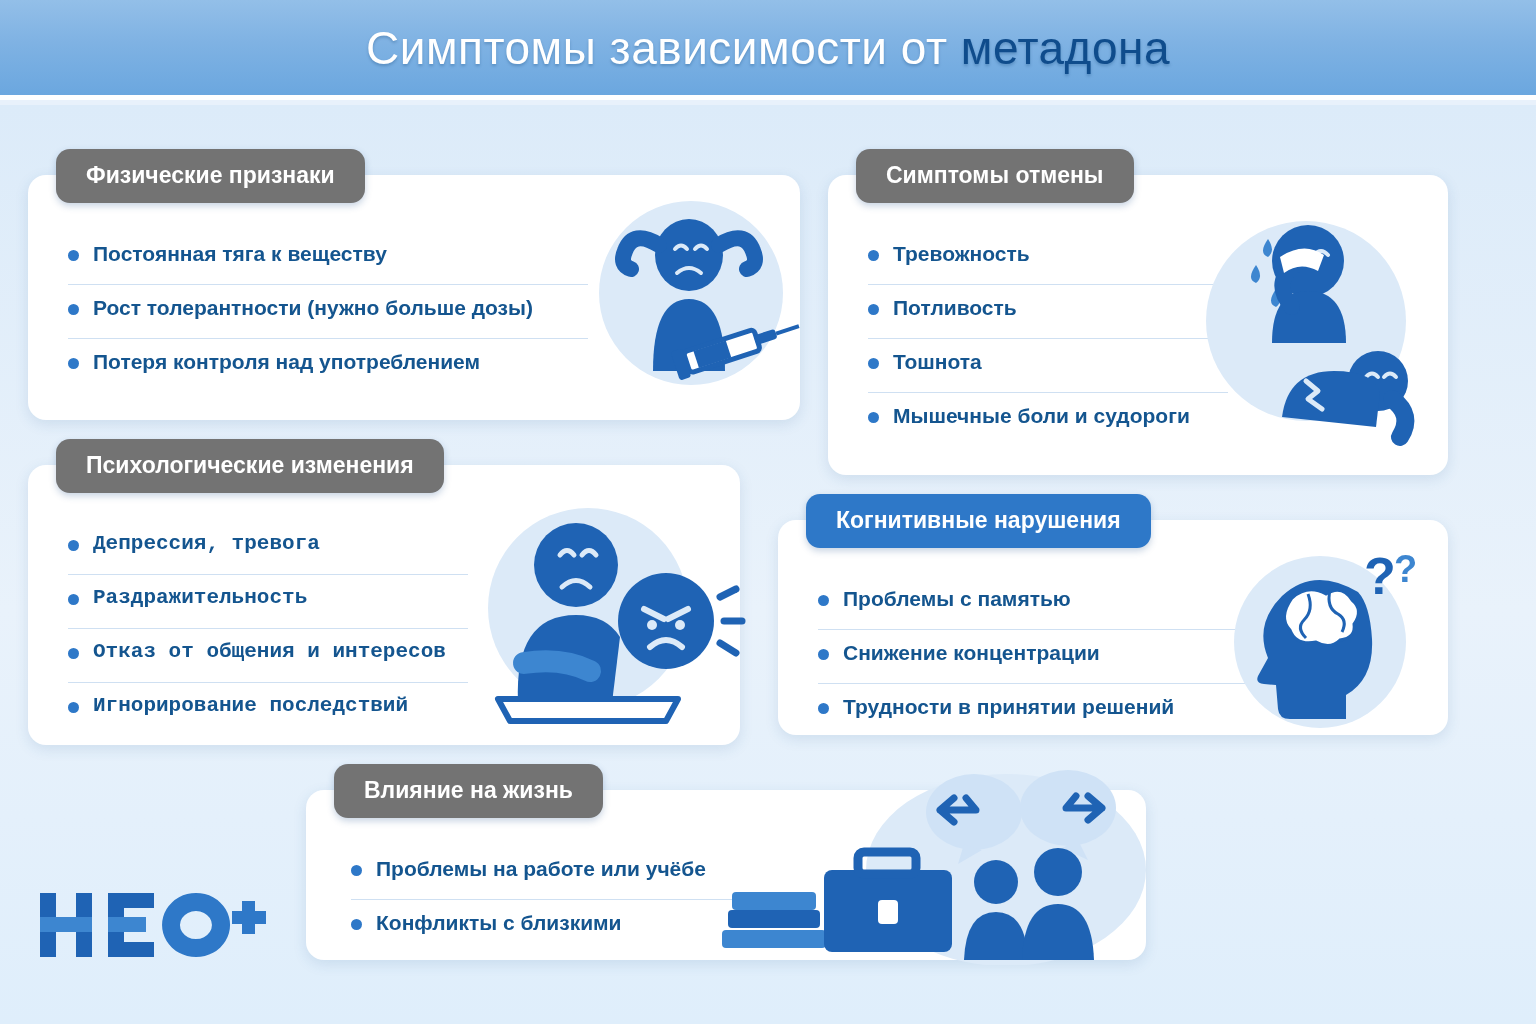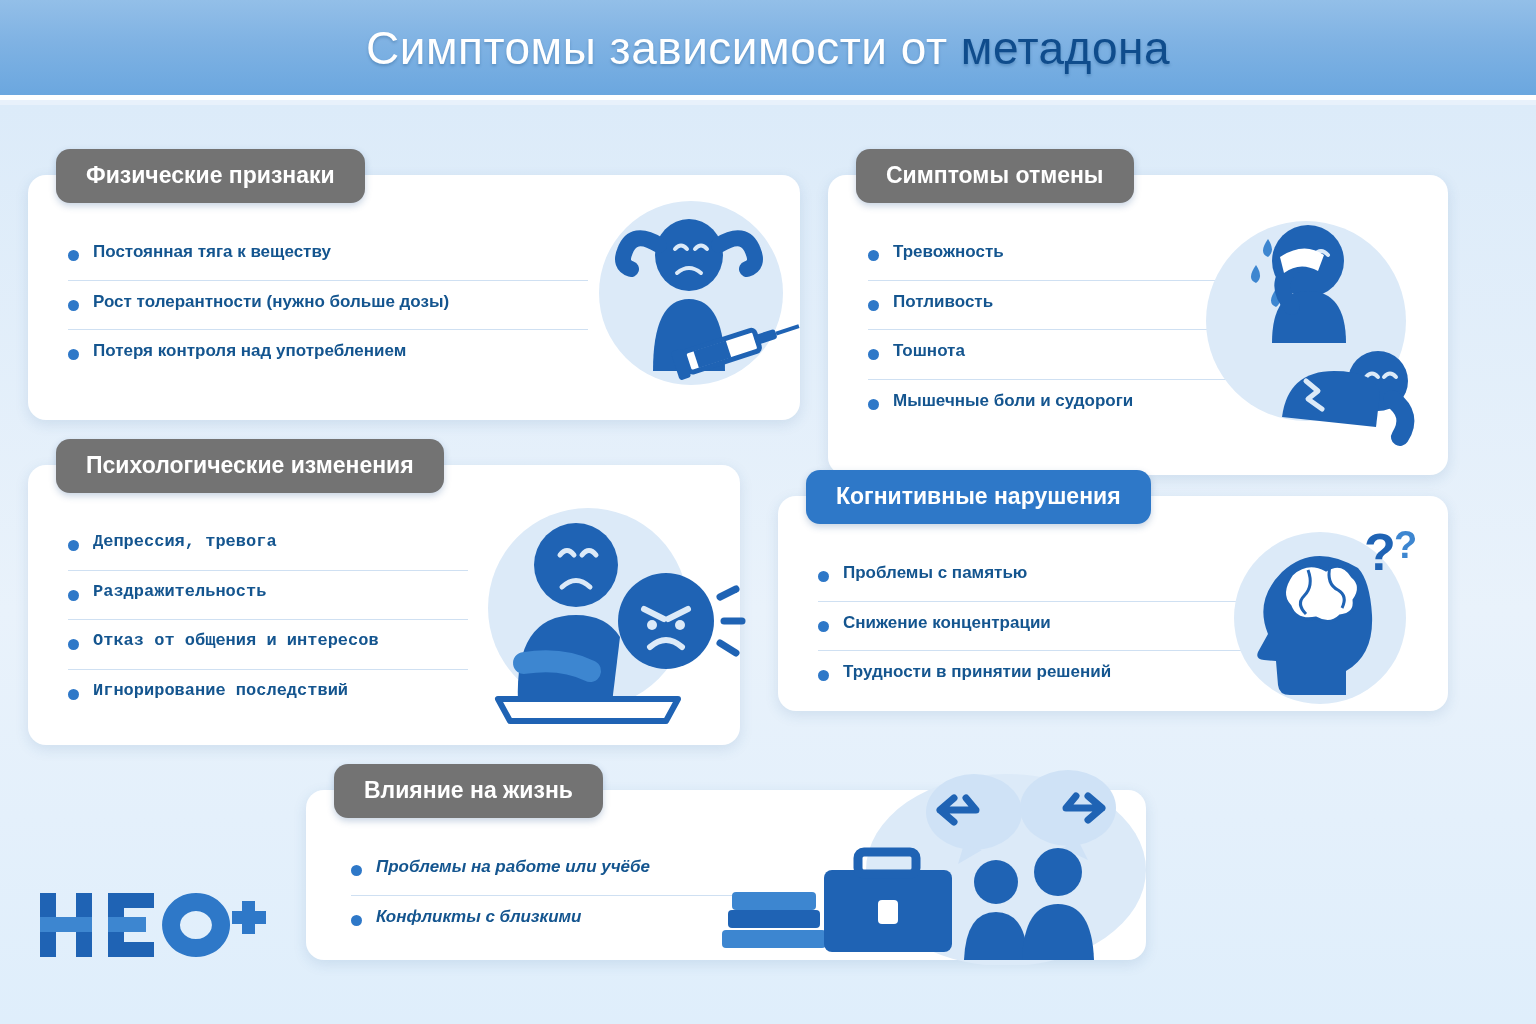--- a/index.html
+++ b/index.html
@@ -72,21 +72,21 @@
   .card-title.dark { background: #737373; }
 
   .items {
     position: absolute;
     left: 40px;
     top: 56px;
   }
   .item {
     display: flex;
     align-items: flex-start;
-    font-size: 17px;
+    font-size: 21px;
     font-weight: bold;
     color: #14558f;
     padding: 11px 0 18px 0;
     border-bottom: 1px solid #cfe0f2;
     box-sizing: border-box;
   }
   .item:last-child { border-bottom: none; }
   .bullet {
     width: 11px;
     height: 11px;
@@ -98,24 +98,24 @@
   }
   .item-text { line-height: 1.15; }
 
   
   #card-physical   { left: 28px;  top: 175px; width: 772px; height: 245px; }
   #card-physical .items { width: 520px; }
   #card-psych      { left: 28px;  top: 465px; width: 712px; height: 280px; }
   #card-psych .items { width: 400px; font-family: Liberation Mono, monospace; }
   #card-withdrawal { left: 828px; top: 175px; width: 620px; height: 300px; }
   #card-withdrawal .items { width: 360px; }
-  #card-cognitive  { left: 778px; top: 496px; width: 670px; height: 215px; }
+  #card-cognitive  { left: 778px; top: 520px; width: 670px; height: 215px; }
   #card-cognitive .items { width: 440px; }
   #card-life       { left: 306px; top: 790px; width: 840px; height: 170px; }
-  #card-life .items { left: 45px; width: 390px; font-style: italic; }
+  #card-life .items { left: 45px; width: 390px; }
 
   
   .illus {
     position: absolute;
     pointer-events: none;
   }
 
   
   .logo {
     position: absolute;

